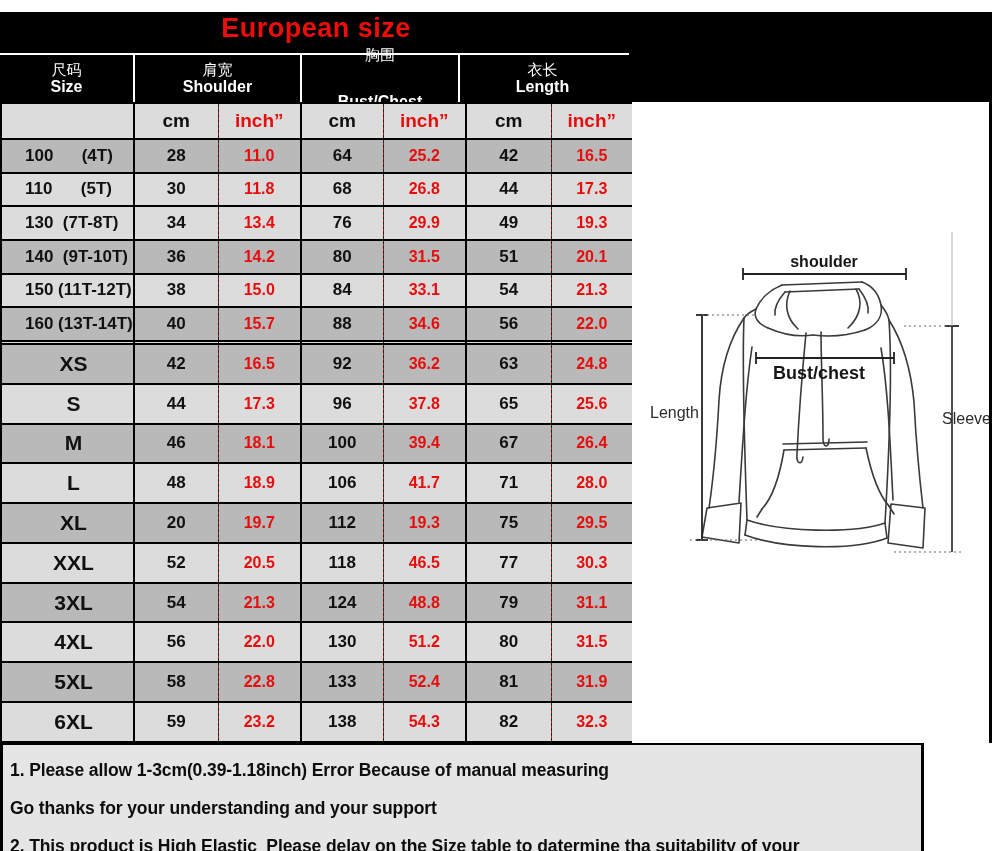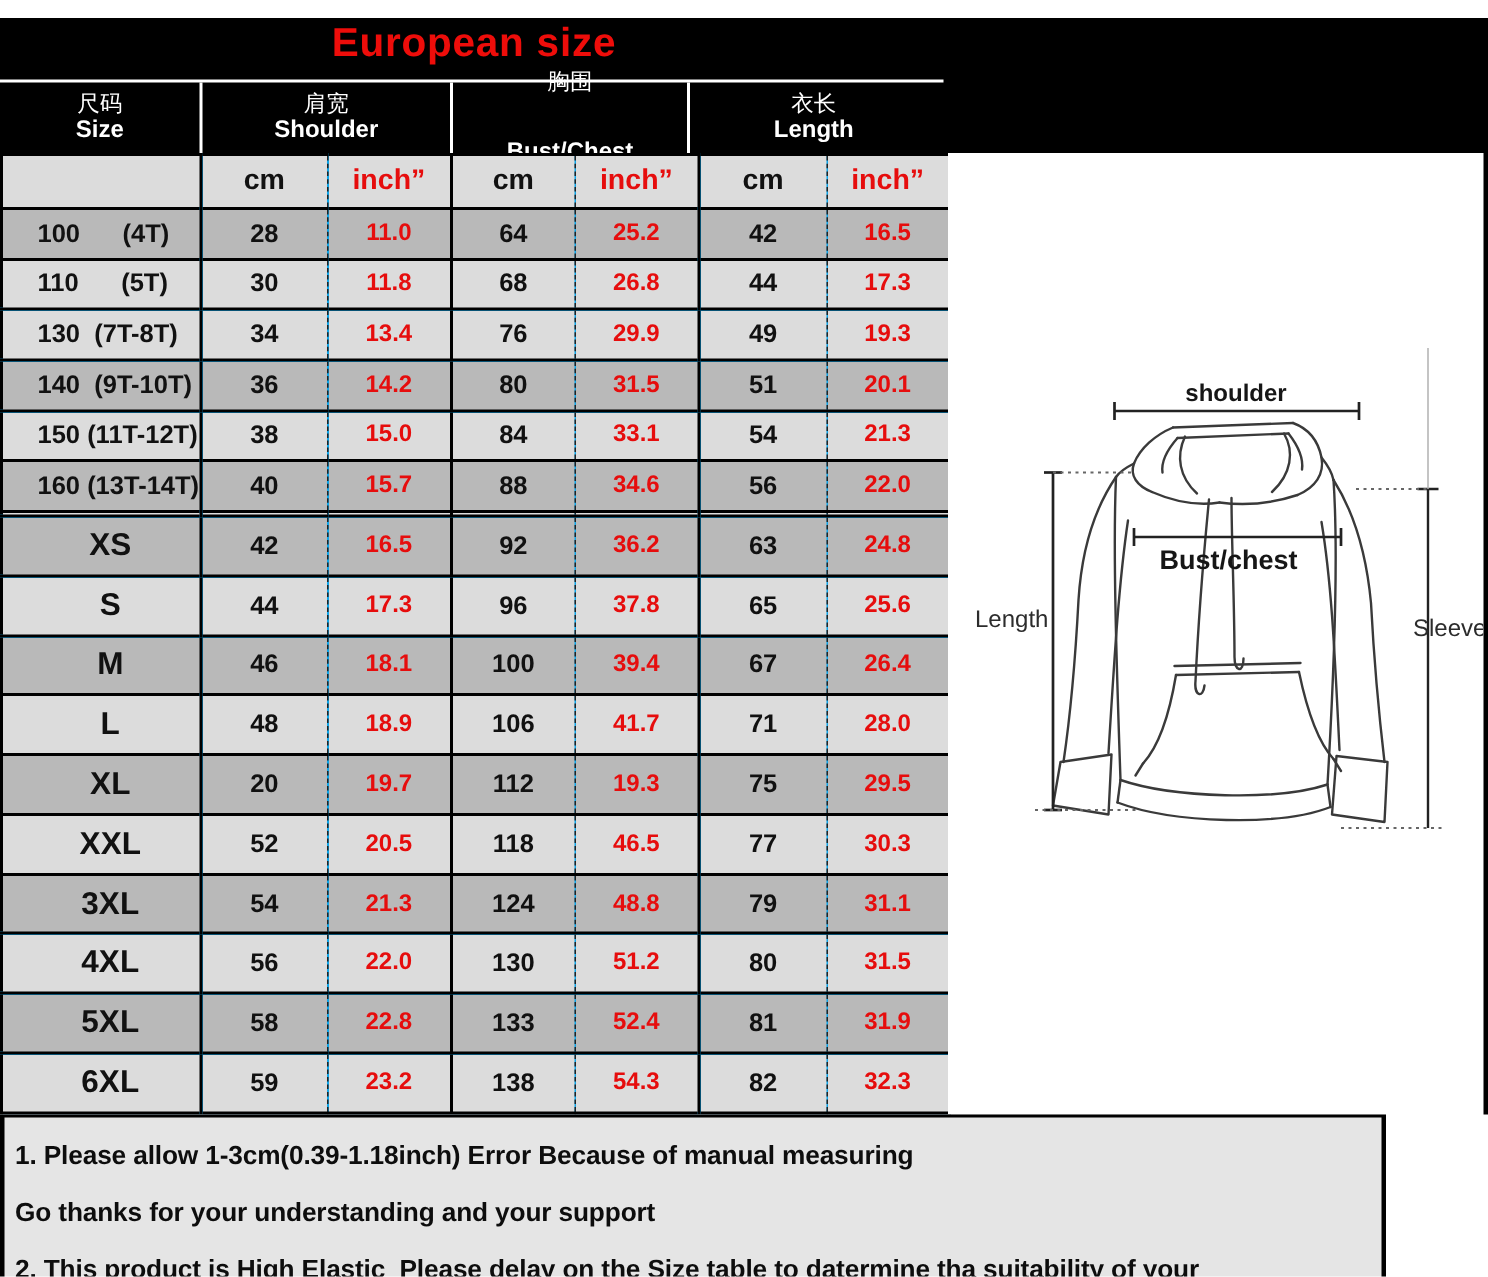--- a/index.html
+++ b/index.html
@@ -22,21 +22,21 @@
     align-items:center;justify-content:center;color:#fff;line-height:1.08;
   }
   .hcell + .hcell{border-left:2px solid #fff;}
   .hcell .zh{font-size:15px;}
   .hcell .en{font-size:16px;font-weight:700;}
   .w-size{width:133px;}.w-shoulder{width:167px;align-items:center;}.w-bust{width:158px;gap:30px;}.w-length{width:167px;}
 
   
   .size-table{
     position:absolute;left:0;top:90px;width:632px;height:641px;
-    border-collapse:collapse;table-layout:fixed;background:#0ea5e9;
+    border-collapse:collapse;table-layout:fixed;background:#b91c1c;
     border-left:2px solid #000;border-right:2px solid #000;border-bottom:2px solid #000;
   }
   .size-table td{
     box-sizing:border-box;border-top:2px solid #000;text-align:center;
     vertical-align:middle;font-weight:700;color:#111;padding:0;
     overflow:hidden;
   }
   td.col-size{border-right:2px solid #000;}
   td.cm{border-right:1px dashed #222;font-size:17px;}
   td.in{border-right:2px solid #000;font-size:16px;color:#e60d0d;}

